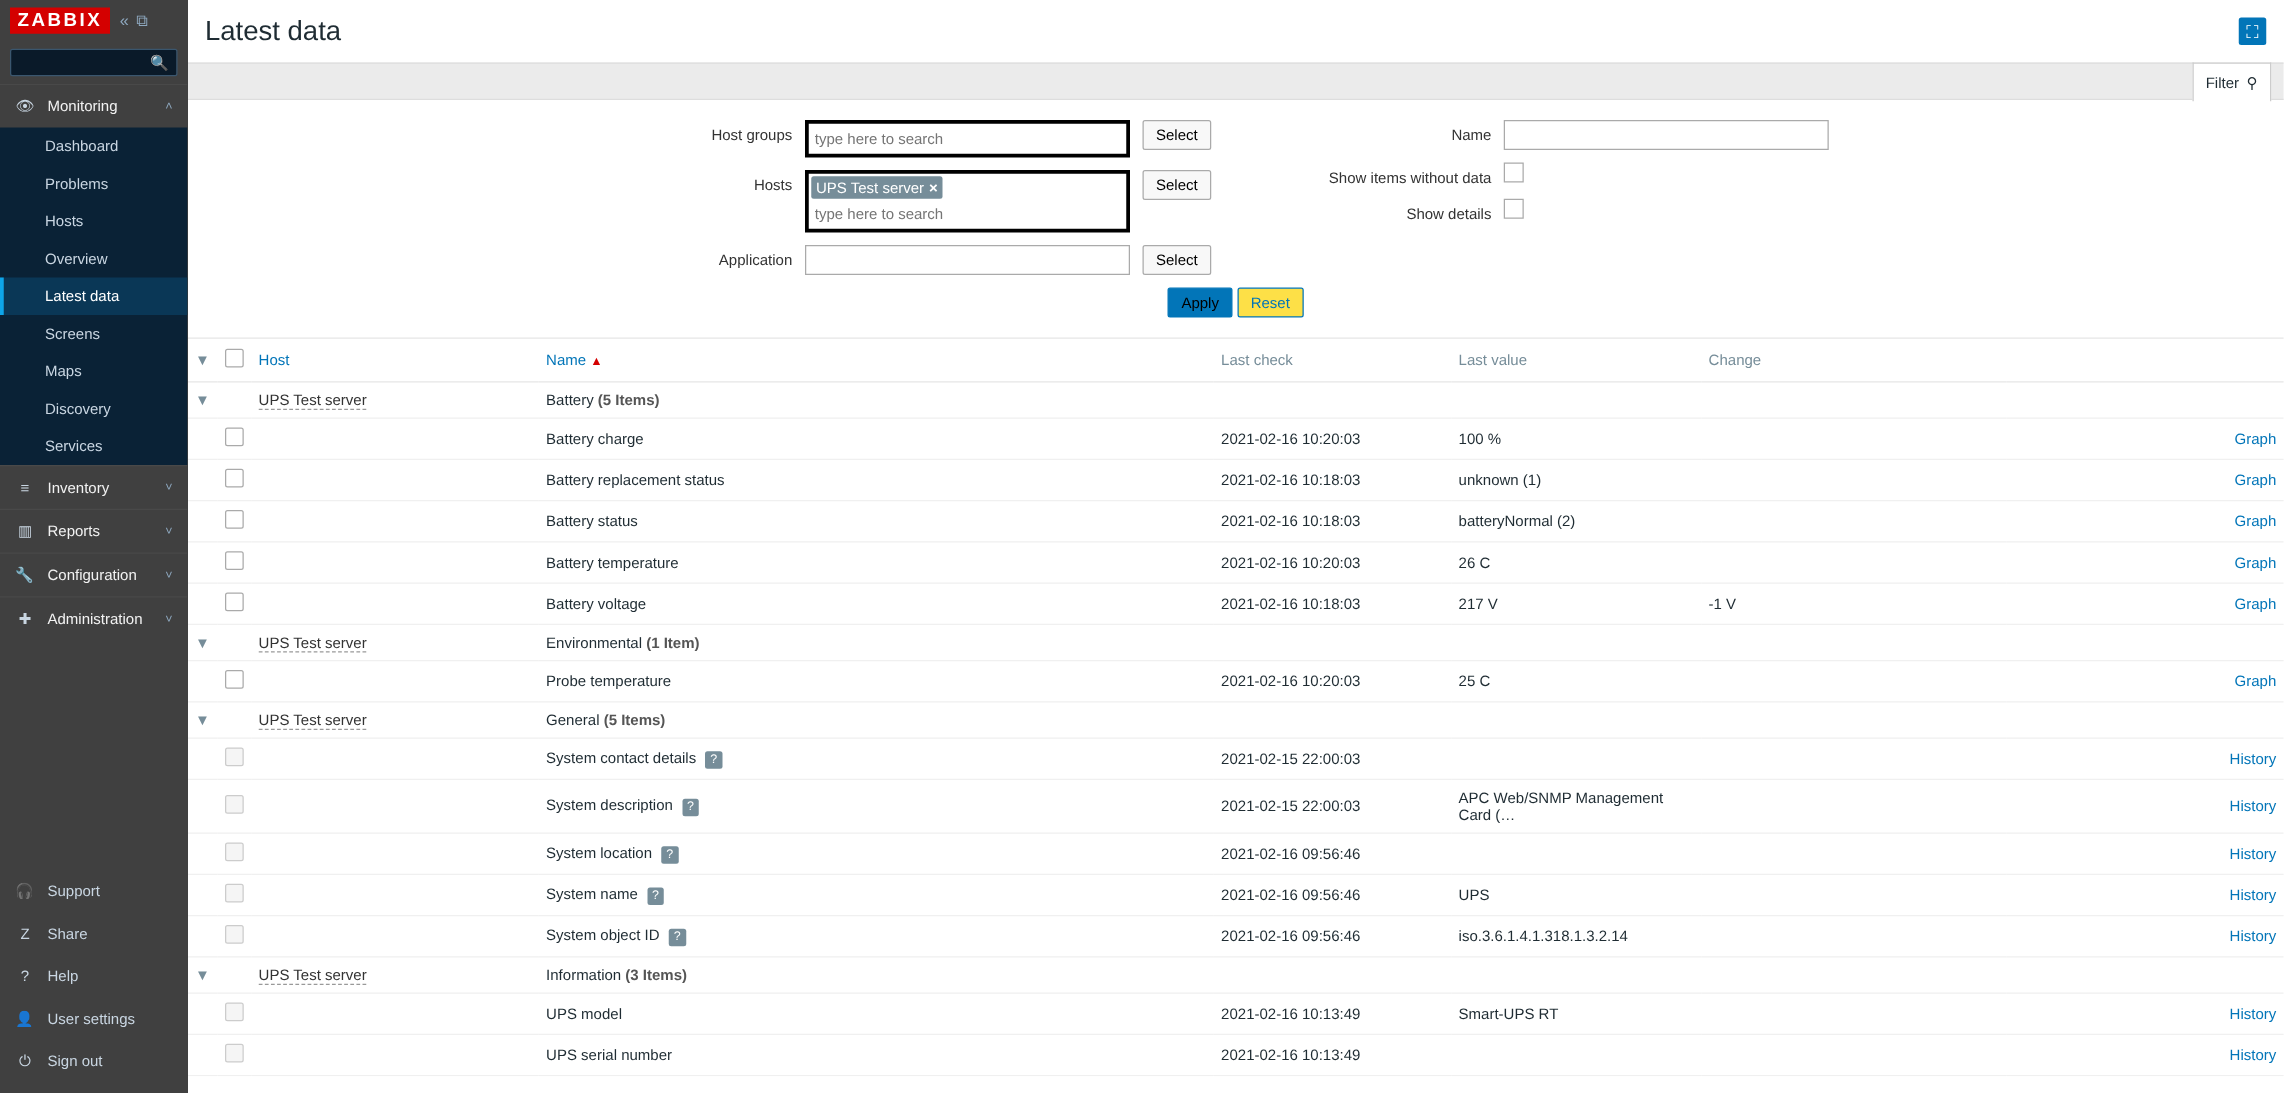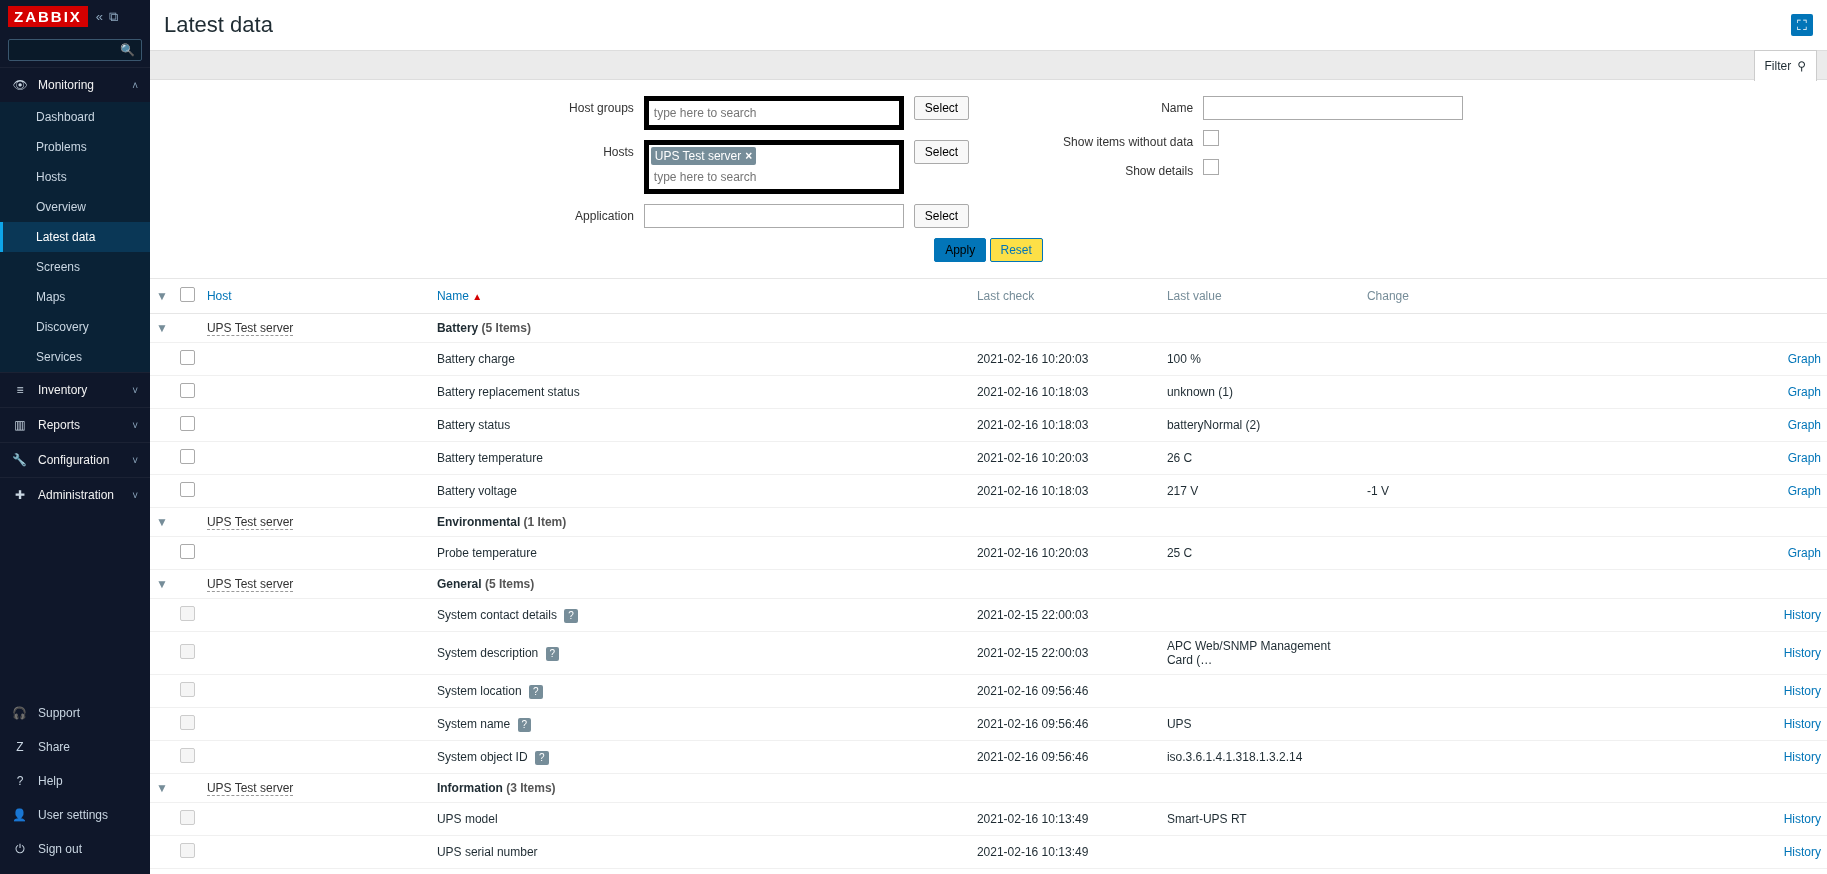--- a/index.html
+++ b/index.html
@@ -1,20 +1,20 @@
 <!DOCTYPE html>
 <html><head>
 <meta charset="utf-8">
 <style>
 *{margin:0;padding:0;box-sizing:border-box;font-family:Arial,Helvetica,sans-serif}
 body{font-size:12px;color:#1f2c33;background:#fff;overflow-x:hidden}
 a{color:#0275b8;text-decoration:none;cursor:pointer}
 
 
-.sidebar{position:fixed;left:0;top:0;width:150px;height:100vh;background:#0f172a;color:#f2f2f2;display:flex;flex-direction:column}
+.sidebar{position:fixed;left:0;top:0;width:150px;height:100vh;background:#404040;color:#f2f2f2;display:flex;flex-direction:column}
 .logo-row{display:flex;align-items:center;padding:6px 8px;gap:8px}
 .logo{background:#d40000;color:#fff;font-weight:900;letter-spacing:2px;padding:2px 6px;font-size:15px}
 .logo-icons{display:flex;gap:6px;color:#8ea8bf;font-size:13px}
 .search-row{padding:6px 8px}
 .search-box{display:flex;align-items:center;background:#0a1a29;border:1px solid #3a566e;border-radius:2px;padding:3px 6px}
 .search-box input{flex:1;background:transparent;border:none;outline:none;color:#fff;font-size:12px;width:60px}
 .search-box span{color:#8ea8bf}
 .nav{flex:1;overflow-y:auto}
 .nav-section{display:flex;align-items:center;gap:10px;padding:10px 12px;cursor:pointer;color:#f2f2f2;border-top:1px solid rgba(255,255,255,.05)}
 .nav-section .ni{width:16px;text-align:center;color:#c9d6e2}
@@ -35,41 +35,41 @@
 
 .filter-bar{background:#ebebeb;border-top:1px solid #ddd;border-bottom:1px solid #ddd;position:relative;height:30px}
 .filter-tab{position:absolute;right:10px;top:-1px;background:#fff;border:1px solid #ccc;border-bottom:none;padding:8px 10px;display:flex;align-items:center;gap:6px;cursor:pointer}
 
 .filter-body{background:#fff;padding:16px 14px;border-bottom:1px solid #e6e6e6;display:flex;justify-content:center}
 .filter-cols{display:flex;gap:54px}
 .filter-col{display:flex;flex-direction:column;gap:10px}
 .form-row{display:flex;align-items:flex-start;gap:10px}
 .form-row label{width:120px;text-align:right;padding-top:5px;color:#333}
 .form-row label.r{width:170px}
-.ms-input{border:5px solid #000000;min-height:24px;width:260px;padding:2px;display:flex;flex-wrap:wrap;gap:2px;align-items:center}
+.ms-input{border:3px solid #000000;min-height:24px;width:260px;padding:2px;display:flex;flex-wrap:wrap;gap:2px;align-items:center}
 .ms-input input{border:none;outline:none;flex:1;min-width:100px;font-size:12px;padding:3px}
 .tag{background:#768d99;color:#fff;padding:2px 4px;border-radius:2px;display:inline-flex;align-items:center;gap:4px;font-size:12px}
 .tag .x{cursor:pointer;font-weight:bold}
 .btn{border:1px solid #aaa;background:#f8f8f8;padding:4px 10px;cursor:pointer;font-size:12px;border-radius:2px}
 .btn-primary{background:#0275b8;border-color:#0275b8;color:#000000}
 .btn-reset{background:#fde047;border-color:#0275b8;color:#0275b8}
 .text-input{border:1px solid #aaa;height:24px;width:260px;padding:0 6px}
 .chk{width:16px;height:16px;border:1px solid #aaa;background:#fff}
 .filter-actions{text-align:center;padding-top:10px}
 
 table.data{width:100%;border-collapse:collapse}
 table.data th{text-align:left;font-weight:400;color:#768d99;padding:8px 6px;border-bottom:1px solid #e6e6e6}
 table.data th a{color:#0275b8}
 table.data td{padding:7px 6px;border-bottom:1px solid #f0f0f0;vertical-align:middle}
 .col-tog{width:22px;text-align:center;color:#768d99;cursor:pointer}
 .col-chk{width:22px}
 .chkbox{width:15px;height:15px;border:1px solid #aaa;display:inline-block;background:#fff;cursor:pointer;border-radius:2px}
 .chkbox.g{border-color:#ccc;background:#f5f5f5}
 .host-link{color:#333;border-bottom:1px dashed #999;cursor:pointer}
-.app-name{font-weight:bold}
+.app-name{font-weight:normal}
 .app-cnt{font-weight:bold;color:#555}
 .q-badge{display:inline-block;background:#768d99;color:#fff;border-radius:2px;font-size:10px;padding:0 4px;margin-left:4px;line-height:14px}
 .col-action{text-align:right;padding-right:14px}
 
 .sort-arrow{color:#d40000;font-size:10px}
 </style>
 </head>
 <body>
 
 <div class="sidebar">

